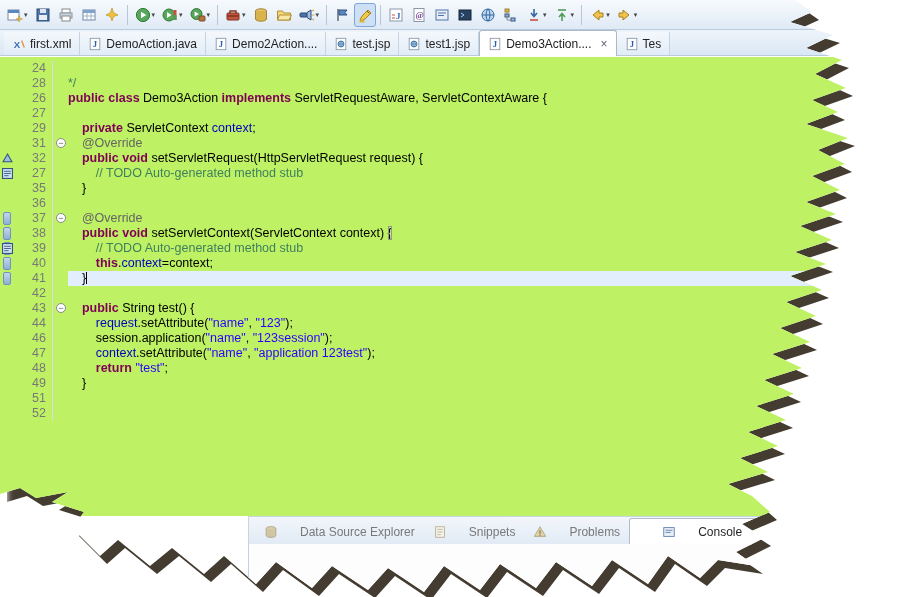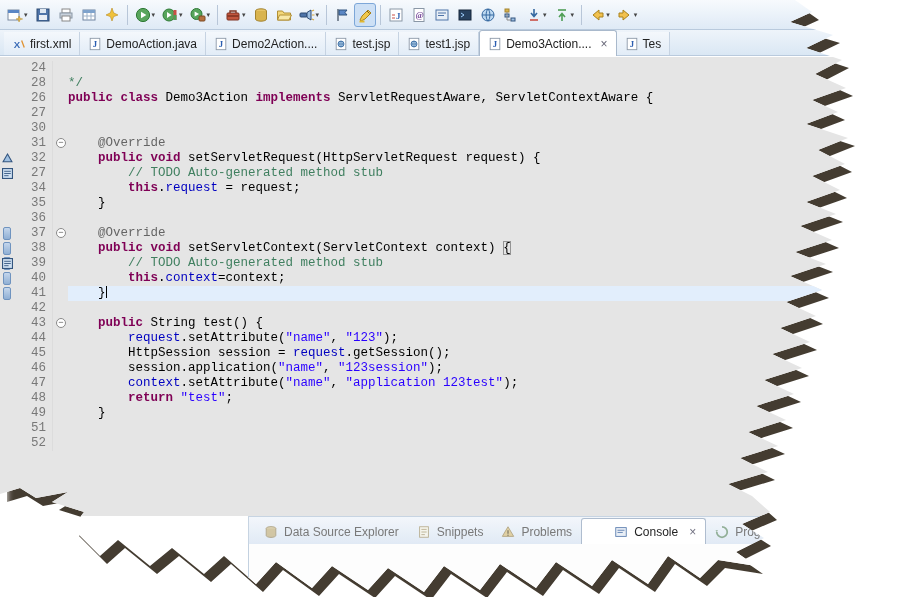--- a/index.html
+++ b/index.html
@@ -25,22 +25,22 @@
   
   .tabbar{height:26px;display:flex;align-items:flex-end;padding-left:4px;
     background:linear-gradient(#eef4fa,#dae7f4);border-bottom:1px solid #b9cadd;}
   .tab{display:flex;align-items:center;gap:4px;padding:0 8px;height:23px;border-right:1px solid #c6d3e2;
     font-size:12px;color:#222;background:linear-gradient(#f4f8fc,#e2ecf7);white-space:nowrap;}
   .tab.active{background:#fff;height:26px;border:1px solid #a9b9cc;border-bottom:none;border-radius:3px 3px 0 0;margin-bottom:-1px;}
   .tab-ic svg{width:14px;height:14px;}
   .tab-close{color:#667;font-size:12px;margin-left:5px;line-height:1;}
 
   
-  .editor{position:absolute;left:0;top:57px;width:906px;height:459px;background:#e5e5e5;
-    font-family:Liberation Mono, monospace;font-size:12.5px;line-height:15px;padding-top:4px;}
+  .editor{position:absolute;left:0;top:57px;width:906px;height:459px;background:#bef264;
+    font-family:Liberation Sans, sans-serif;font-size:12.5px;line-height:15px;padding-top:4px;}
   .row{display:flex;height:15px;}
   .anncol{flex:0 0 16px;position:relative;}
   .occbar{position:absolute;left:3px;top:1px;width:8px;height:13px;border-radius:2px;
     background:linear-gradient(#c4d6ec,#8fafd4);border:1px solid #6f93bf;}
   .annic{position:absolute;left:2px;top:2px;display:inline-flex;}
   .annic svg{width:11px;height:11px;}
   .lnum{flex:0 0 36px;text-align:right;padding-right:6px;color:#787878;}
   .foldcol{flex:0 0 16px;border-left:1px solid #dcdcdc;position:relative;}
   .foldm{position:absolute;left:3px;top:2px;width:10px;height:10px;border:1px solid #8a8a8a;border-radius:50%;
     background:#fff;color:#555;font-size:9px;line-height:8px;text-align:center;}
@@ -51,21 +51,21 @@
   .c-str{color:#2a00ff;}
   .c-com{color:#3f7f5f;}
   .c-fld{color:#0000c0;}
   .c-ann{color:#646464;}
   .c-brc{outline:1px solid #949494;outline-offset:-1px;}
   .caret{display:inline-block;width:1px;height:12px;background:#000;vertical-align:-2px;}
 
   
   .bottom-strip{position:absolute;left:248px;top:516px;height:28px;display:flex;align-items:flex-end;padding-left:6px;
     background:linear-gradient(#f2f6fb,#dfe9f5);border:1px solid #c3d1e0;border-bottom:none;opacity:.93;}
-  .btab{display:flex;align-items:center;gap:6px;padding:0 9px;height:24px;font-size:12px;color:#6f6f6f;white-space:nowrap;}
+  .btab{display:flex;align-items:center;gap:22px;padding:0 9px;height:24px;font-size:12px;color:#6f6f6f;white-space:nowrap;}
   .btab .ic{filter:grayscale(.5);opacity:.75;}
   .btab.active{background:#fff;height:27px;border:1px solid #a9b9cc;border-bottom:none;border-radius:3px 3px 0 0;color:#111;margin-bottom:-1px;padding-left:32px;}
   .btab.active .ic{filter:none;opacity:1;}
   .console-stub{position:absolute;left:248px;top:544px;width:522px;height:50px;background:#fdfdfd;border-left:1px solid #c3d1e0;border-right:1px solid #c3d1e0;}
 </style>
 </head>
 <body>
 
 <div class="stage">
   <div class="torn-shadow"></div>
@@ -378,23 +378,23 @@
             <span class="code"><span class="c-kw">public</span><span class="c-pl"> </span><span class="c-kw">class</span><span class="c-pl"> Demo3Action </span><span class="c-kw">implements</span><span class="c-pl"> ServletRequestAware, ServletContextAware {</span></span>
           </div>
           <div class="row">
             <span class="anncol"></span>
             <span class="lnum">27</span>
             <span class="foldcol"></span>
             <span class="code"></span>
           </div>
           <div class="row">
             <span class="anncol"></span>
-            <span class="lnum">30</span>
-            <span class="foldcol"></span>
-            <span class="code"></span>
+            <span class="lnum">29</span>
+            <span class="foldcol"></span>
+            <span class="code"><span class="c-pl">    </span><span class="c-kw">private</span><span class="c-pl"> ServletContext </span><span class="c-fld">context</span><span class="c-pl">;</span></span>
           </div>
           <div class="row">
             <span class="anncol"></span>
             <span class="lnum">31</span>
             <span class="foldcol">
               <span class="foldm">−</span>
             </span>
             <span class="code"><span class="c-pl">    </span><span class="c-ann">@Override</span></span>
           </div>
           <div class="row">
@@ -414,26 +414,20 @@
               <span class="annic">
                 <svg viewBox="0 0 10 10">
                   <rect x="0.5" y="0.5" width="9" height="9" fill="#cfe0f2" stroke="#33557f"></rect>
                   <path d="M2 3h6M2 5h6M2 7h4" stroke="#33557f" stroke-width=".8" fill="none"></path>
                 </svg>
               </span>
             </span>
             <span class="lnum">27</span>
             <span class="foldcol"></span>
             <span class="code"><span class="c-pl">        </span><span class="c-com">// TODO Auto-generated method stub</span></span>
-          </div>
-          <div class="row">
-            <span class="anncol"></span>
-            <span class="lnum">34</span>
-            <span class="foldcol"></span>
-            <span class="code"><span class="c-pl">        </span><span class="c-kw">this</span><span class="c-pl">.</span><span class="c-fld">request</span><span class="c-pl"> = request;</span></span>
           </div>
           <div class="row">
             <span class="anncol"></span>
             <span class="lnum">35</span>
             <span class="foldcol"></span>
             <span class="code"><span class="c-pl">    }</span></span>
           </div>
           <div class="row">
             <span class="anncol"></span>
             <span class="lnum">36</span>
@@ -503,26 +497,20 @@
             <span class="code"><span class="c-pl">    </span><span class="c-kw">public</span><span class="c-pl"> String test() {</span></span>
           </div>
           <div class="row">
             <span class="anncol"></span>
             <span class="lnum">44</span>
             <span class="foldcol"></span>
             <span class="code"><span class="c-pl">        </span><span class="c-fld">request</span><span class="c-pl">.setAttribute(</span><span class="c-str">"name"</span><span class="c-pl">, </span><span class="c-str">"123"</span><span class="c-pl">);</span></span>
           </div>
           <div class="row">
             <span class="anncol"></span>
-            <span class="lnum">45</span>
-            <span class="foldcol"></span>
-            <span class="code"><span class="c-pl">        HttpSession session = </span><span class="c-fld">request</span><span class="c-pl">.getSession();</span></span>
-          </div>
-          <div class="row">
-            <span class="anncol"></span>
             <span class="lnum">46</span>
             <span class="foldcol"></span>
             <span class="code"><span class="c-pl">        session.application(</span><span class="c-str">"name"</span><span class="c-pl">, </span><span class="c-str">"123session"</span><span class="c-pl">);</span></span>
           </div>
           <div class="row">
             <span class="anncol"></span>
             <span class="lnum">47</span>
             <span class="foldcol"></span>
             <span class="code"><span class="c-pl">        </span><span class="c-fld">context</span><span class="c-pl">.setAttribute(</span><span class="c-str">"name"</span><span class="c-pl">, </span><span class="c-str">"application 123test"</span><span class="c-pl">);</span></span>
           </div>

